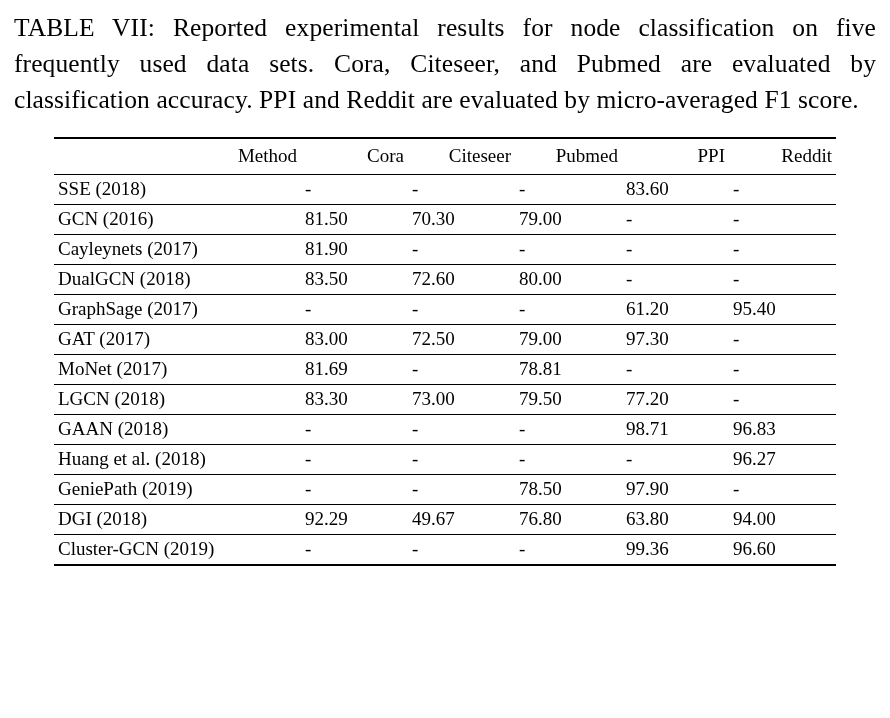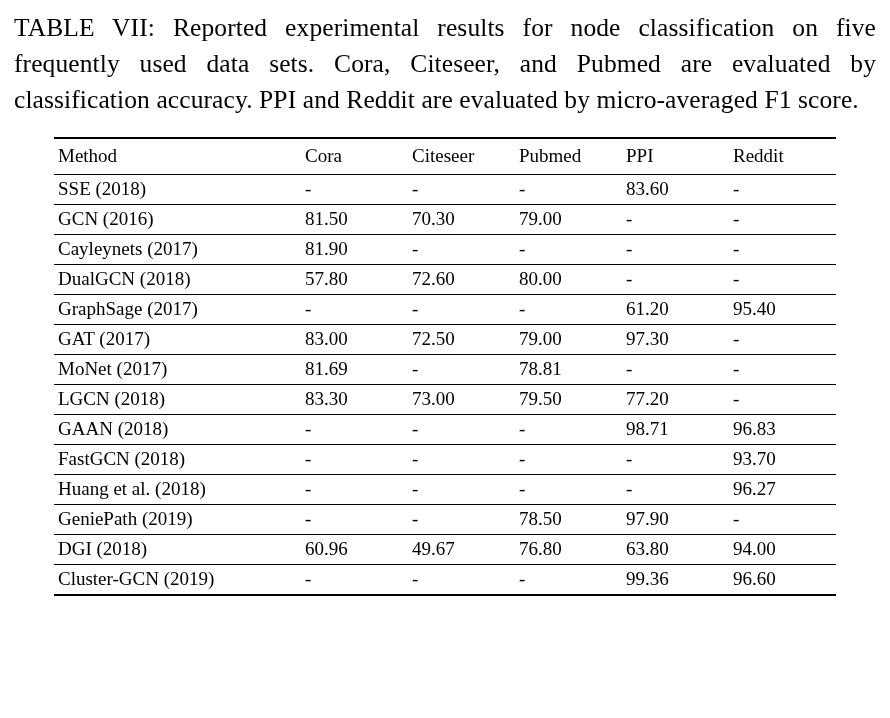--- a/index.html
+++ b/index.html
@@ -43,20 +43,21 @@
   table.results th,
   table.results td {
     text-align: left;
     padding: 3.5px 4px 3.5px 4px;
     font-weight: normal;
     white-space: nowrap;
   }
   table.results thead th {
     padding-top: 6px;
     padding-bottom: 7px;
+    text-align: right;
   }
   
   col.c-method { width: 247px; }
   col.c-data   { width: 107px; }
   
   .rule-top td, .rule-top th { border-top: 2.2px solid #000; }
   tbody tr td { border-top: 1.1px solid #000; }
   tbody tr:first-child td { border-top: 1.6px solid #000; }
   .tbl-bottom-rule {
     height: 0;
@@ -113,21 +114,21 @@
         <tr>
           <td class="method">Cayleynets (2017)</td>
           <td class="val">81.90</td>
           <td class="val">-</td>
           <td class="val">-</td>
           <td class="val">-</td>
           <td class="val">-</td>
         </tr>
         <tr>
           <td class="method">DualGCN (2018)</td>
-          <td class="val">57.80</td>
+          <td class="val">83.50</td>
           <td class="val">72.60</td>
           <td class="val">80.00</td>
           <td class="val">-</td>
           <td class="val">-</td>
         </tr>
         <tr>
           <td class="method">GraphSage (2017)</td>
           <td class="val">-</td>
           <td class="val">-</td>
           <td class="val">-</td>
@@ -160,46 +161,38 @@
         </tr>
         <tr>
           <td class="method">GAAN (2018)</td>
           <td class="val">-</td>
           <td class="val">-</td>
           <td class="val">-</td>
           <td class="val">98.71</td>
           <td class="val">96.83</td>
         </tr>
         <tr>
-          <td class="method">FastGCN (2018)</td>
-          <td class="val">-</td>
-          <td class="val">-</td>
-          <td class="val">-</td>
-          <td class="val">-</td>
-          <td class="val">93.70</td>
-        </tr>
-        <tr>
           <td class="method">Huang et al. (2018)</td>
           <td class="val">-</td>
           <td class="val">-</td>
           <td class="val">-</td>
           <td class="val">-</td>
           <td class="val">96.27</td>
         </tr>
         <tr>
           <td class="method">GeniePath (2019)</td>
           <td class="val">-</td>
           <td class="val">-</td>
           <td class="val">78.50</td>
           <td class="val">97.90</td>
           <td class="val">-</td>
         </tr>
         <tr>
           <td class="method">DGI (2018)</td>
-          <td class="val">60.96</td>
+          <td class="val">92.29</td>
           <td class="val">49.67</td>
           <td class="val">76.80</td>
           <td class="val">63.80</td>
           <td class="val">94.00</td>
         </tr>
         <tr>
           <td class="method">Cluster-GCN (2019)</td>
           <td class="val">-</td>
           <td class="val">-</td>
           <td class="val">-</td>

